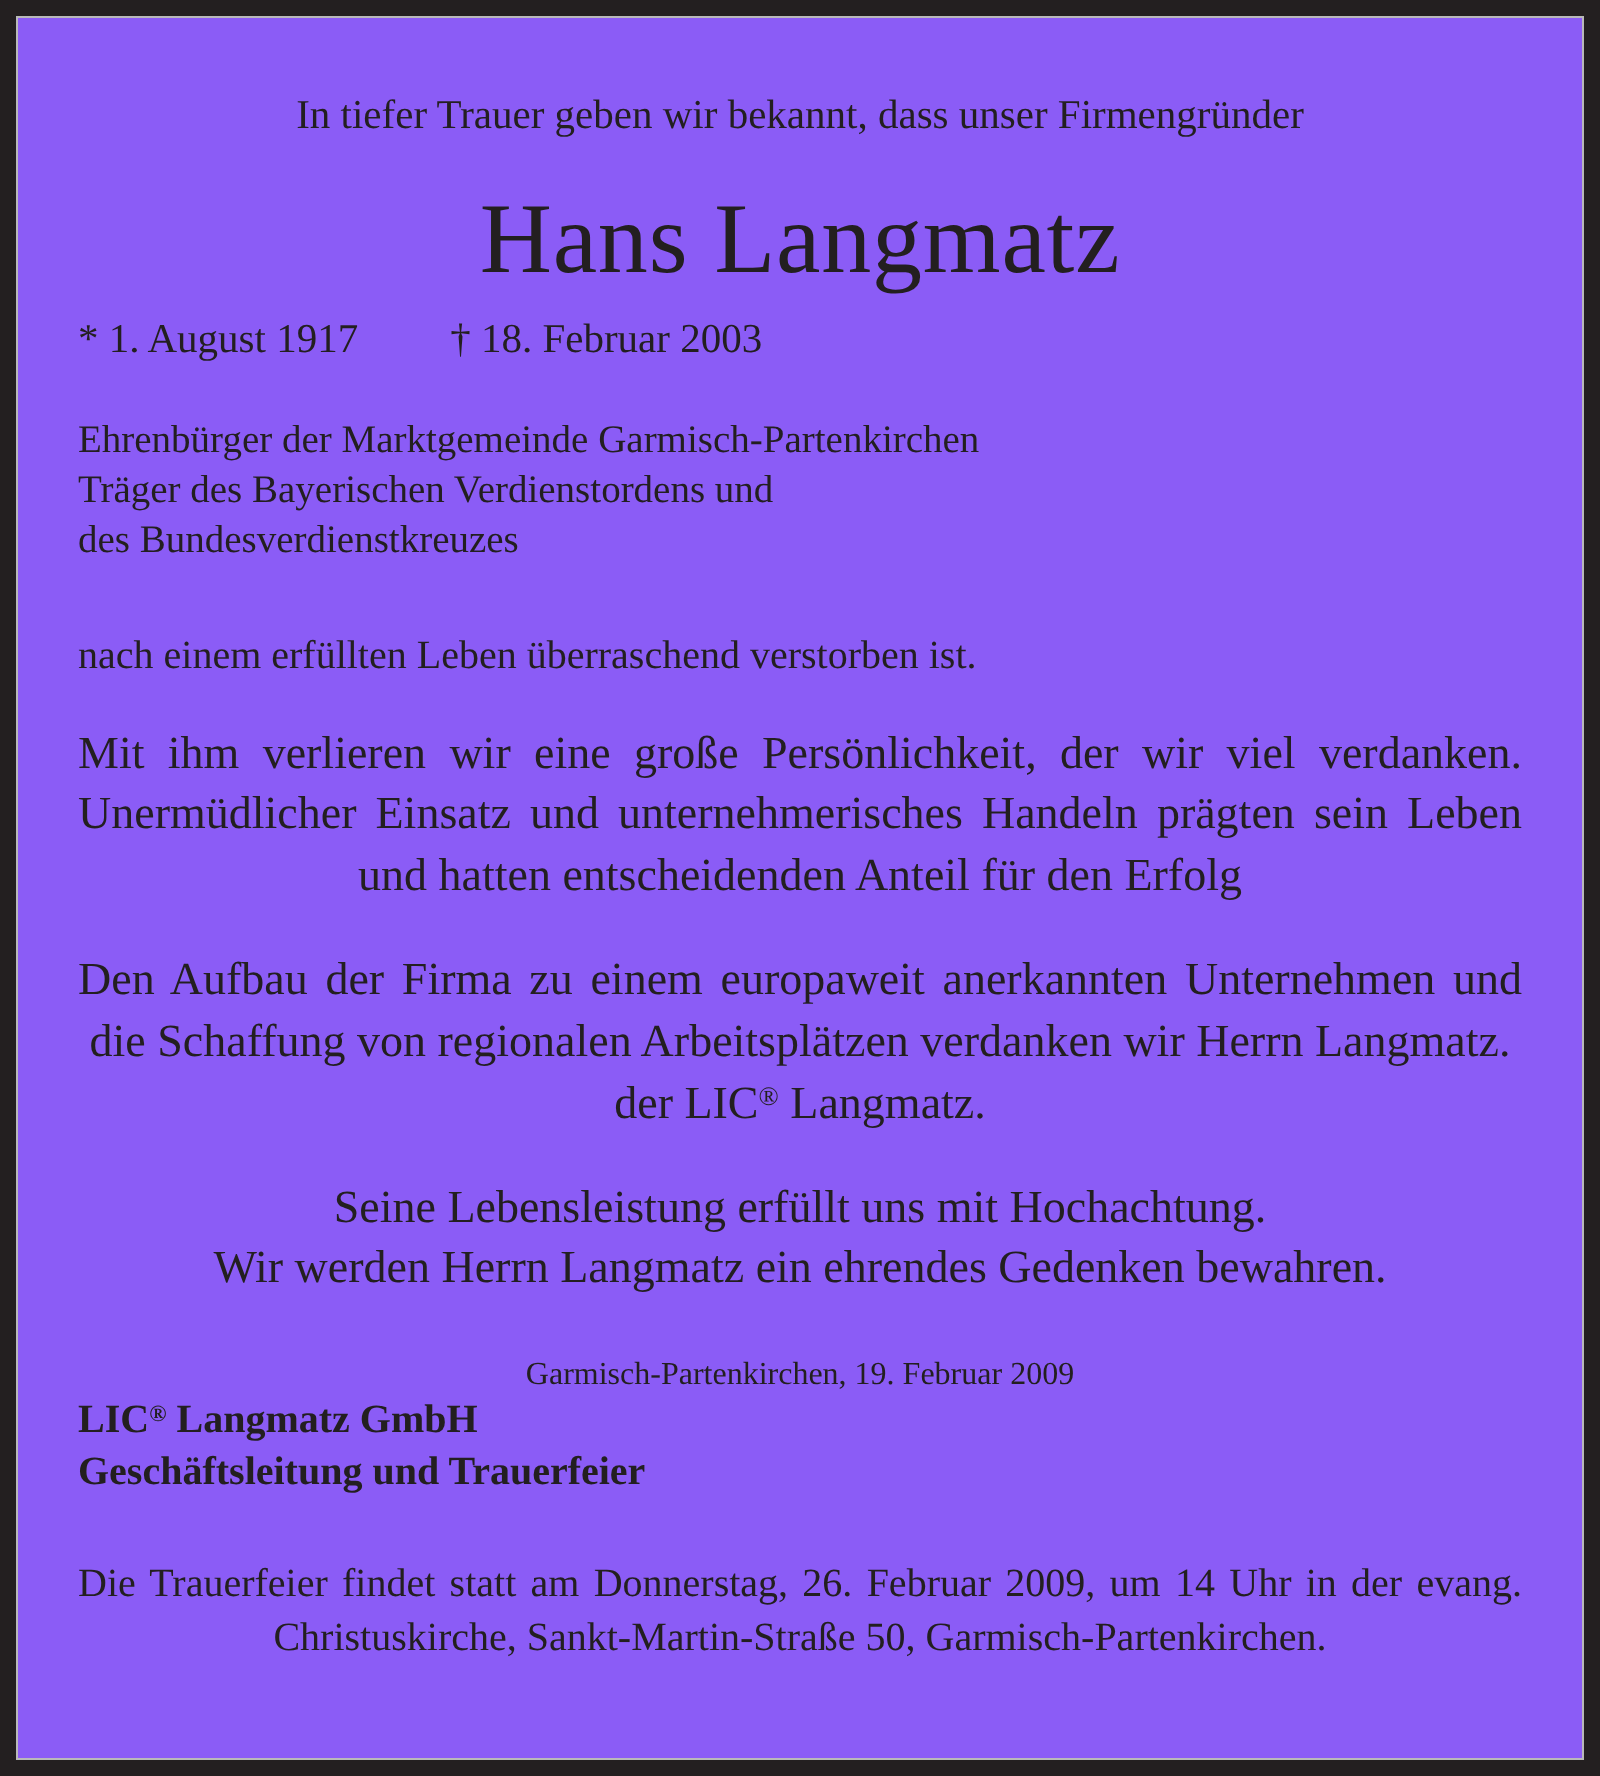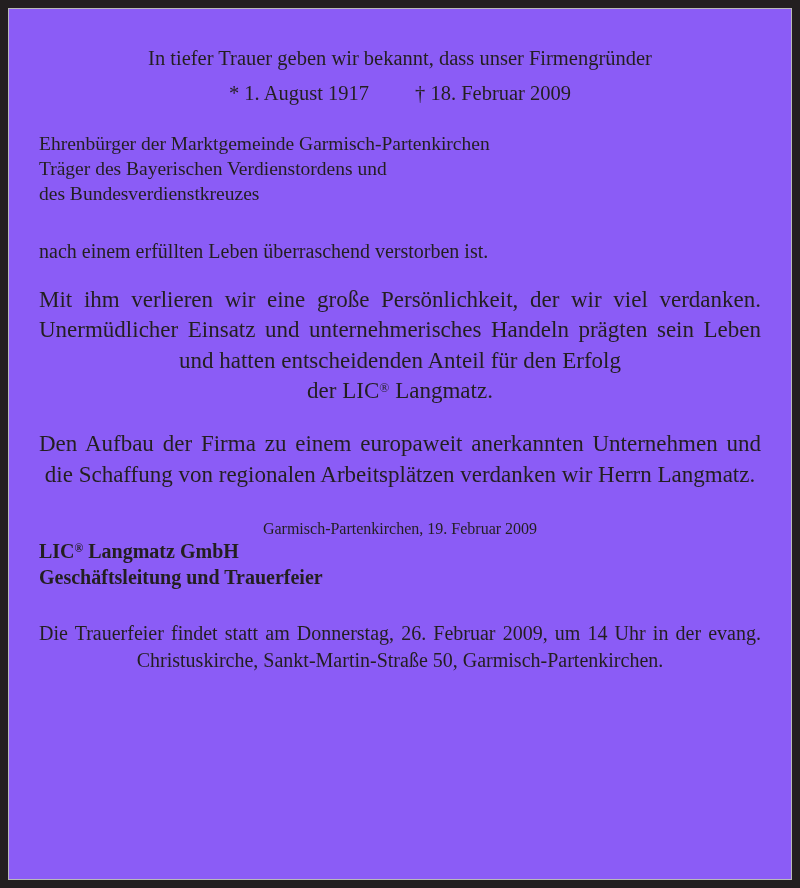--- a/index.html
+++ b/index.html
@@ -53,21 +53,20 @@
     margin-top: 18px;
     letter-spacing: 0.4px;
     font-weight: normal;
   }
 
   #life-dates {
     font-size: 20.5px;
     text-align: center;
     margin-top: 10px;
     display: flex;
-    justify-content: center;
     align-items: baseline;
   }
   #life-dates .birth { margin-right: 46px; }
 
   .honors {
     font-size: 19.5px;
     text-align: center;
     line-height: 1.30;
     margin-top: 26px;
   }
@@ -118,43 +117,48 @@
   }
 </style>
 </head>
 <body>
 
 <div id="obituary-notice">
   <div id="notice-inner">
 
     <div class="intro">In tiefer Trauer geben wir bekannt, dass unser Firmengründer</div>
 
+    <div id="deceased-name">Hans Langmatz</div>
 
     <div id="life-dates">
       <span class="birth">* 1. August 1917</span>
-      <span class="death">† 18. Februar 2009</span>
+      <span class="death">† 18. Februar 2003</span>
     </div>
 
     <div class="honors">
       <div class="line">Ehrenbürger der Marktgemeinde Garmisch-Partenkirchen</div>
       <div class="line">Träger des Bayerischen Verdienstordens und</div>
       <div class="line">des Bundesverdienstkreuzes</div>
     </div>
 
     <div class="passing">nach einem erfüllten Leben überraschend verstorben ist.</div>
 
     <div class="body-par">
       <span>Mit ihm verlieren wir eine große Persönlichkeit, der wir viel verdanken. Unermüdlicher Einsatz und unternehmerisches Handeln prägten sein Leben und hatten entscheidenden Anteil für den Erfolg</span>
     </div>
+    <div class="body-par">Den Aufbau der Firma zu einem europaweit anerkannten Unternehmen und die Schaffung von regionalen Arbeitsplätzen verdanken wir Herrn Langmatz.</div>
+
     <div class="body-par center-block" style="margin-top:0">
       <span>der LIC</span><sup class="reg">®</sup><span> Langmatz.</span>
     </div>
 
-    <div class="body-par">Den Aufbau der Firma zu einem europaweit anerkannten Unternehmen und die Schaffung von regionalen Arbeitsplätzen verdanken wir Herrn Langmatz.</div>
-
+    <div class="body-par center-block">
+      <div class="line">Seine Lebensleistung erfüllt uns mit Hochachtung.</div>
+      <div class="line">Wir werden Herrn Langmatz ein ehrendes Gedenken bewahren.</div>
+    </div>
 
     <div class="place-date">Garmisch-Partenkirchen, 19. Februar 2009</div>
 
     <div class="signature">
       <div class="line"><span>LIC</span><sup class="reg">®</sup><span> Langmatz GmbH</span></div>
       <div class="line">Geschäftsleitung und Trauerfeier</div>
     </div>
 
     <div class="ceremony">Die Trauerfeier findet statt am Donnerstag, 26. Februar 2009, um 14 Uhr in der evang. Christuskirche, Sankt-Martin-Straße 50, Garmisch-Partenkirchen.</div>
 

